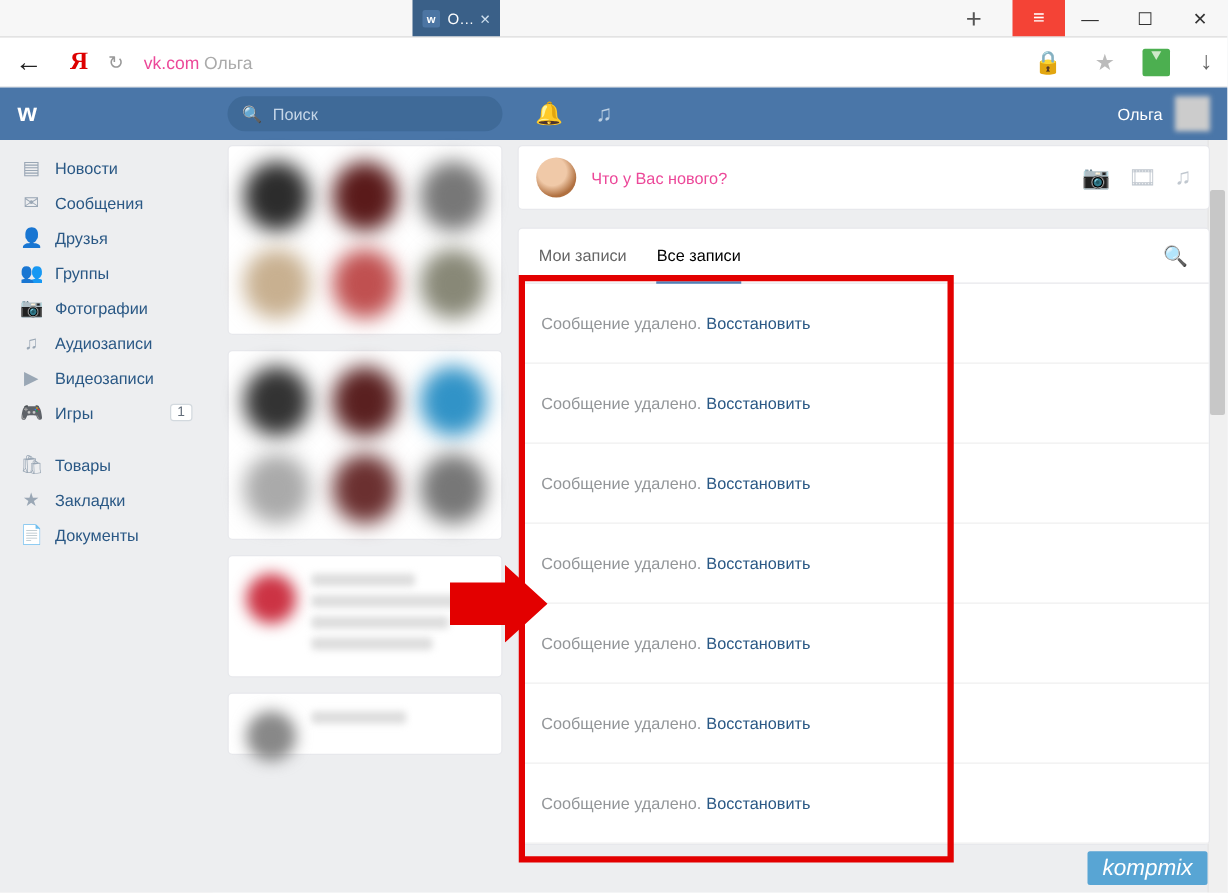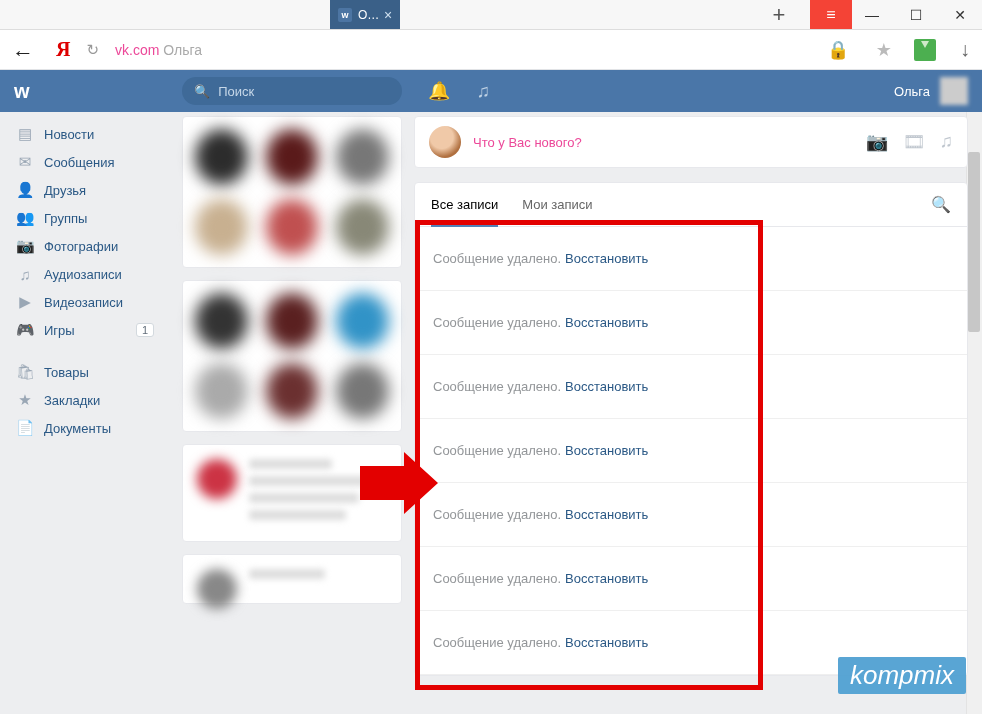--- a/index.html
+++ b/index.html
@@ -78,21 +78,21 @@
   .wt.active{color:#000;border-bottom:2px solid #5181b8;margin-bottom:-1px;}
   .wt-search{margin-left:auto;color:#aeb7c2;font-size:16px;}
   .deleted-list{}
   .del-row{height:64px;border-bottom:1px solid #efefef;display:flex;align-items:center;padding:0 18px;font-size:13px;}
   .del-row .msg{color:#939699;}
   .del-row .restore{color:#2a5885;margin-left:4px;}
   .redbox{position:absolute;border:5px solid #e30000;pointer-events:none;}
   .arrow{position:absolute;pointer-events:none;}
   .scrollbar{position:absolute;right:0;top:0;width:16px;height:100%;background:#f0f0f0;border-left:1px solid #e3e3e3;}
   .sb-thumb{position:absolute;right:2px;width:12px;background:#c7c7c7;border-radius:2px;}
-  .watermark{position:absolute;right:16px;bottom:20px;color:#fff;background:rgba(80,160,210,0.95);padding:3px 12px;font-size:26px;border-radius:2px;font-style:italic;}
+  .watermark{position:absolute;right:16px;bottom:6px;color:#fff;background:rgba(80,160,210,0.95);padding:3px 12px;font-size:18px;border-radius:2px;font-style:italic;}
 </style>
 </head>
 <body>
 
 <div class="win-titlebar">
   <div class="win-tabs">
     <div class="win-tab">
       <span class="fav">w</span>
       <span class="ttl">О…</span>
       <span class="x">×</span>
@@ -239,22 +239,22 @@
       <div class="cav"></div>
       <div class="ph">Что у Вас нового?</div>
       <div class="atch">
         <span>📷</span>
         <span>🎞</span>
         <span>♫</span>
       </div>
     </div>
     <div class="wall">
       <div class="wall-tabs">
+        <div class="wt">Мои записи</div>
         <div class="wt active">Все записи</div>
-        <div class="wt">Мои записи</div>
         <div class="wt-search">🔍</div>
       </div>
       <div class="deleted-list">
         <div class="del-row">
             <span class="msg">Сообщение удалено.</span>
             <span class="restore">Восстановить</span>
           </div>
         <div class="del-row">
             <span class="msg">Сообщение удалено.</span>
             <span class="restore">Восстановить</span>

